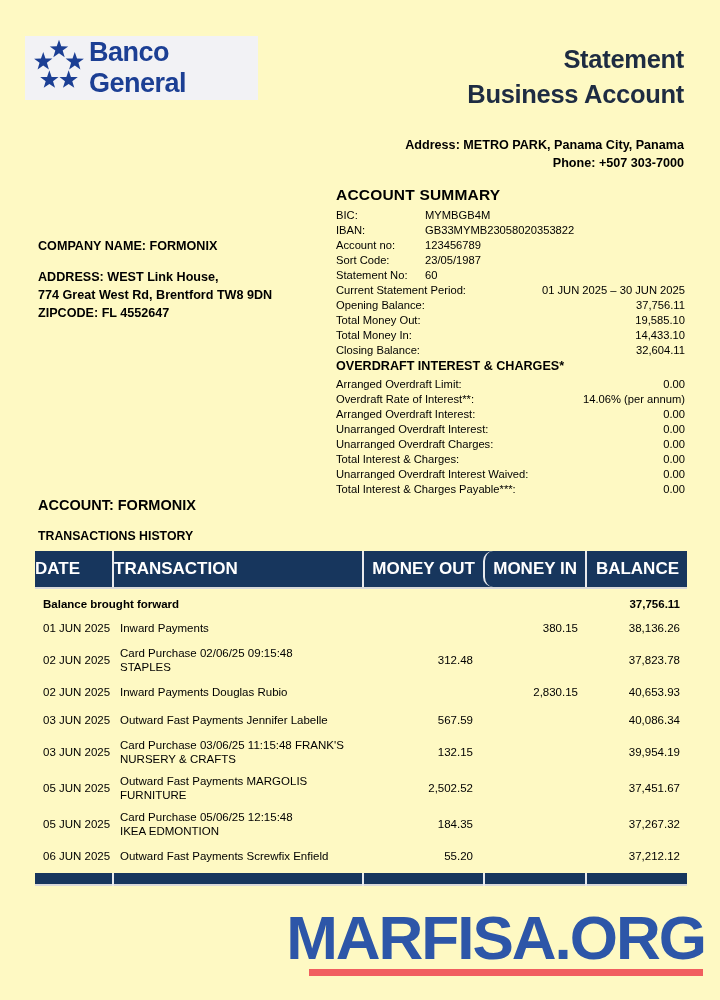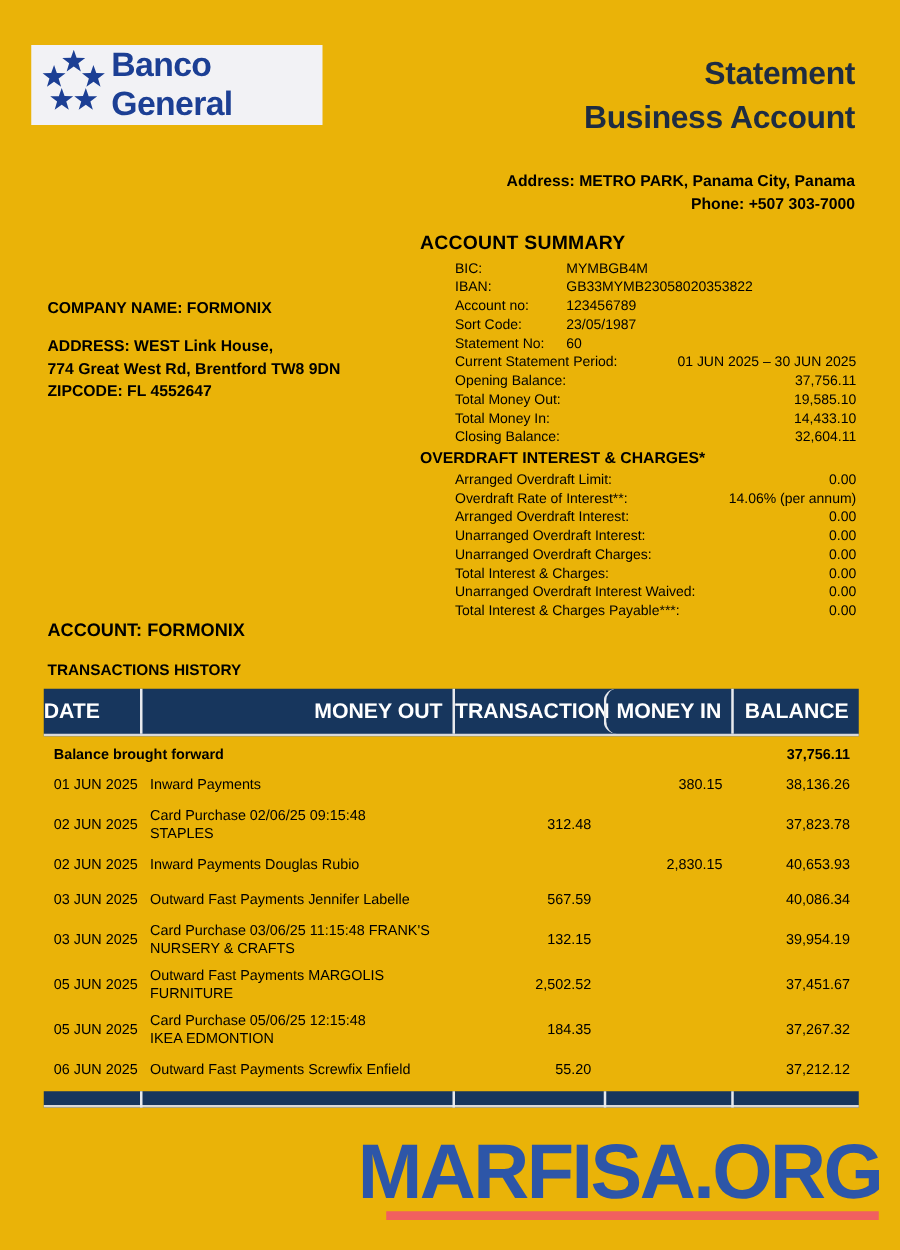--- a/index.html
+++ b/index.html
@@ -3,41 +3,41 @@
 <meta charset="utf-8">
 <style>
   :root{
     --navy:#17365d; --logo-blue:#1c3f94; --logo-bg:#f2f2f5;
     --title-color:#1e2c42; --marfisa-blue:#2d56a8; --marfisa-red:#f15f5f;
     --divider:#e8eaed; --hairline:#d9d9d9;
   }
   *{margin:0;padding:0;box-sizing:border-box;}
   html,body{width:720px;height:1000px;background:#fff;overflow:hidden;}
   body{font-family:"Liberation Sans","DejaVu Sans",sans-serif;color:#000;position:relative;}
-  .page{position:relative;width:720px;height:1000px;background:#eab308;}
+  .page{position:relative;width:720px;height:1000px;background:#fef9c3;}
 
   
   .logo-box{position:absolute;left:25px;top:36px;width:233px;height:64px;
     background:var(--logo-bg);display:flex;align-items:center;padding-left:6px;}
   .logo-star{flex:0 0 auto;}
   .logo-text{font-size:27px;font-weight:bold;color:var(--logo-blue);letter-spacing:-0.5px;margin-left:2px;}
   .doc-title{position:absolute;right:36px;top:42px;text-align:right;
     font-size:25.5px;line-height:35px;font-weight:bold;color:var(--title-color);letter-spacing:-0.3px;}
   .contact{position:absolute;right:36px;top:137px;text-align:right;
     font-size:12.6px;line-height:17.5px;font-weight:bold;}
 
   
   .company{position:absolute;left:38px;top:237px;width:295px;font-size:12.6px;font-weight:bold;line-height:18px;}
   .company .gap{height:13px;}
 
   
   .right-col{position:absolute;left:336px;top:186px;width:349px;}
   .summary-heading{font-size:15.5px;font-weight:bold;letter-spacing:0.2px;}
   .kv-list{position:relative;margin-top:4px;}
-  .kv-row{position:relative;height:15px;font-size:11.2px;line-height:15px;margin-left:28px;}
+  .kv-row{position:relative;height:15px;font-size:11.2px;line-height:15px;}
   .kv-label{position:absolute;left:0;top:0;white-space:nowrap;}
   .kv-value{position:absolute;top:0;white-space:nowrap;}
   .val-left{left:89px;}
   .val-right{right:0;}
   .od-heading{font-size:12.6px;font-weight:bold;margin-top:1px;margin-bottom:3px;}
 
   
   .acct-heading{position:absolute;left:38px;top:497px;font-size:14.5px;font-weight:bold;}
   .txn-heading{position:absolute;left:38px;top:529px;font-size:12.3px;font-weight:bold;}
   .txn-table{position:absolute;left:35px;top:551px;width:652px;}
@@ -193,22 +193,22 @@
   </div>
       </div>
   </div>
 
   <div class="acct-heading">ACCOUNT: FORMONIX</div>
   <div class="txn-heading">TRANSACTIONS HISTORY</div>
 
   <div class="txn-table">
     <div class="grid-row thead">
       <div class="cell c-date">DATE</div>
+      <div class="cell c-desc">TRANSACTION</div>
       <div class="cell c-out">MONEY OUT</div>
-      <div class="cell c-desc">TRANSACTION</div>
       <div class="cell c-in">MONEY IN</div>
       <div class="cell c-bal">BALANCE</div>
     </div>
 
     <div class="tbody" id="txn-rows">
       <div class="grid-row bbf-row">
         <div class="cell bbf-label">Balance brought forward</div>
         <div class="cell c-out"></div>
         <div class="cell c-in"></div>
         <div class="cell c-bal">37,756.11</div>

